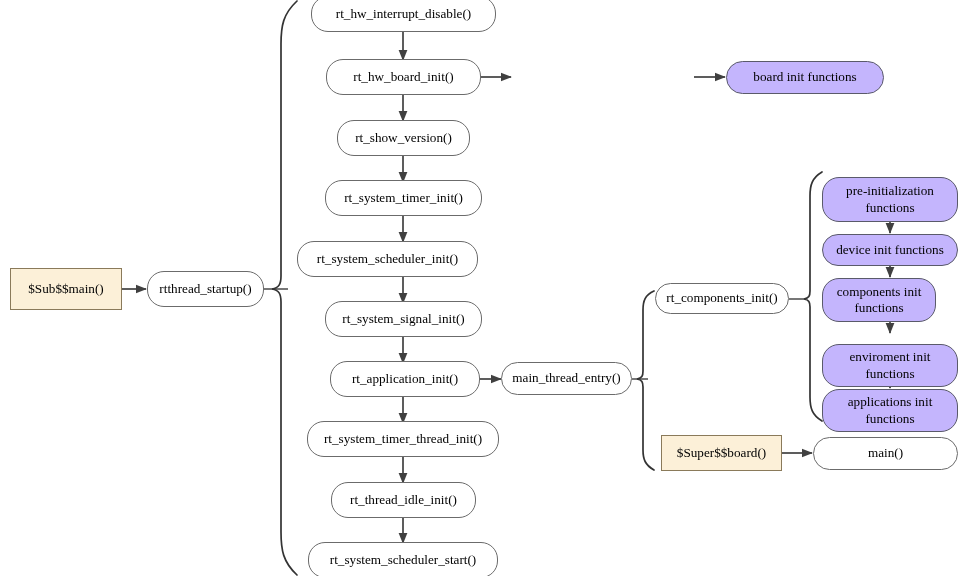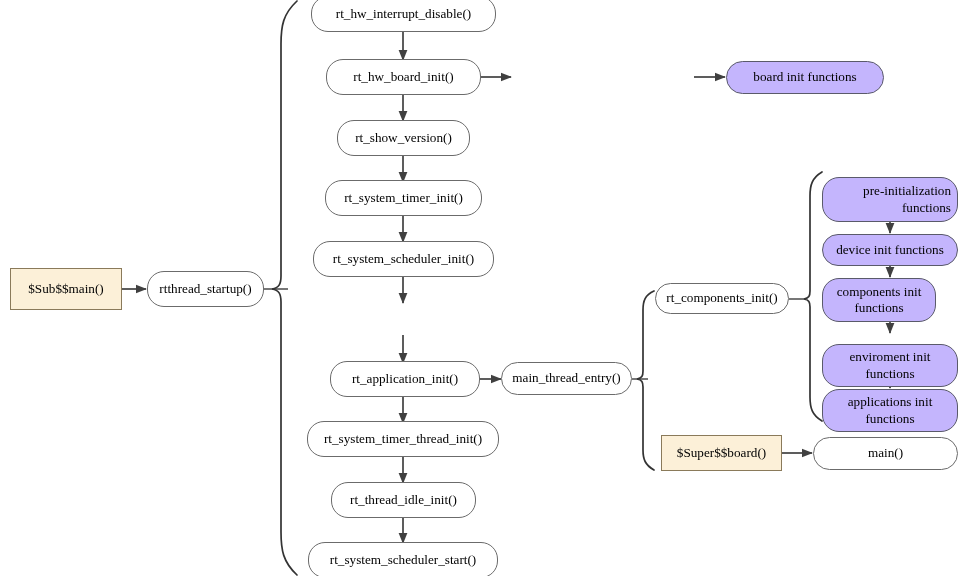--- a/index.html
+++ b/index.html
@@ -151,24 +151,27 @@
   </div>
 
   <div class="node" style="left:337px; top:120px; width:133px; height:36px;">
     <span>rt_show_version()</span>
   </div>
 
   <div class="node" style="left:325px; top:180px; width:157px; height:36px;">
     <span>rt_system_timer_init()</span>
   </div>
 
-  <div class="node" style="left:313px; top:241px; width:181px; height:36px;">
+  <div class="node" style="left:297px; top:241px; width:181px; height:36px;">
     <span>rt_system_scheduler_init()</span>
   </div>
 
+  <div class="node" style="left:325px; top:301px; width:157px; height:36px;">
+    <span>rt_system_signal_init()</span>
+  </div>
 
   <div class="node" style="left:330px; top:361px; width:150px; height:36px;">
     <span>rt_application_init()</span>
   </div>
 
   <div class="node" style="left:307px; top:421px; width:192px; height:36px;">
     <span>rt_system_timer_thread_init()</span>
   </div>
 
   <div class="node" style="left:331px; top:482px; width:145px; height:36px;">
@@ -185,21 +188,21 @@
   </div>
 
   <div class="node" style="left:501px; top:362px; width:131px; height:33px;">
     <span>main_thread_entry()</span>
   </div>
 
   <div class="node" style="left:655px; top:283px; width:134px; height:31px;">
     <span>rt_components_init()</span>
   </div>
 
-  <div class="node blue two-line" style="left:822px; top:177px; width:136px; height:45px;text-align:right;">
+  <div class="node blue two-line" style="left:822px; top:177px; width:136px; height:45px;">
     <span>pre-initialization functions</span>
   </div>
 
   <div class="node blue" style="left:822px; top:234px; width:136px; height:32px;">
     <span>device init functions</span>
   </div>
 
   <div class="node blue two-line" style="left:822px; top:278px; width:114px; height:44px;">
     <span>components init functions</span>
   </div>

